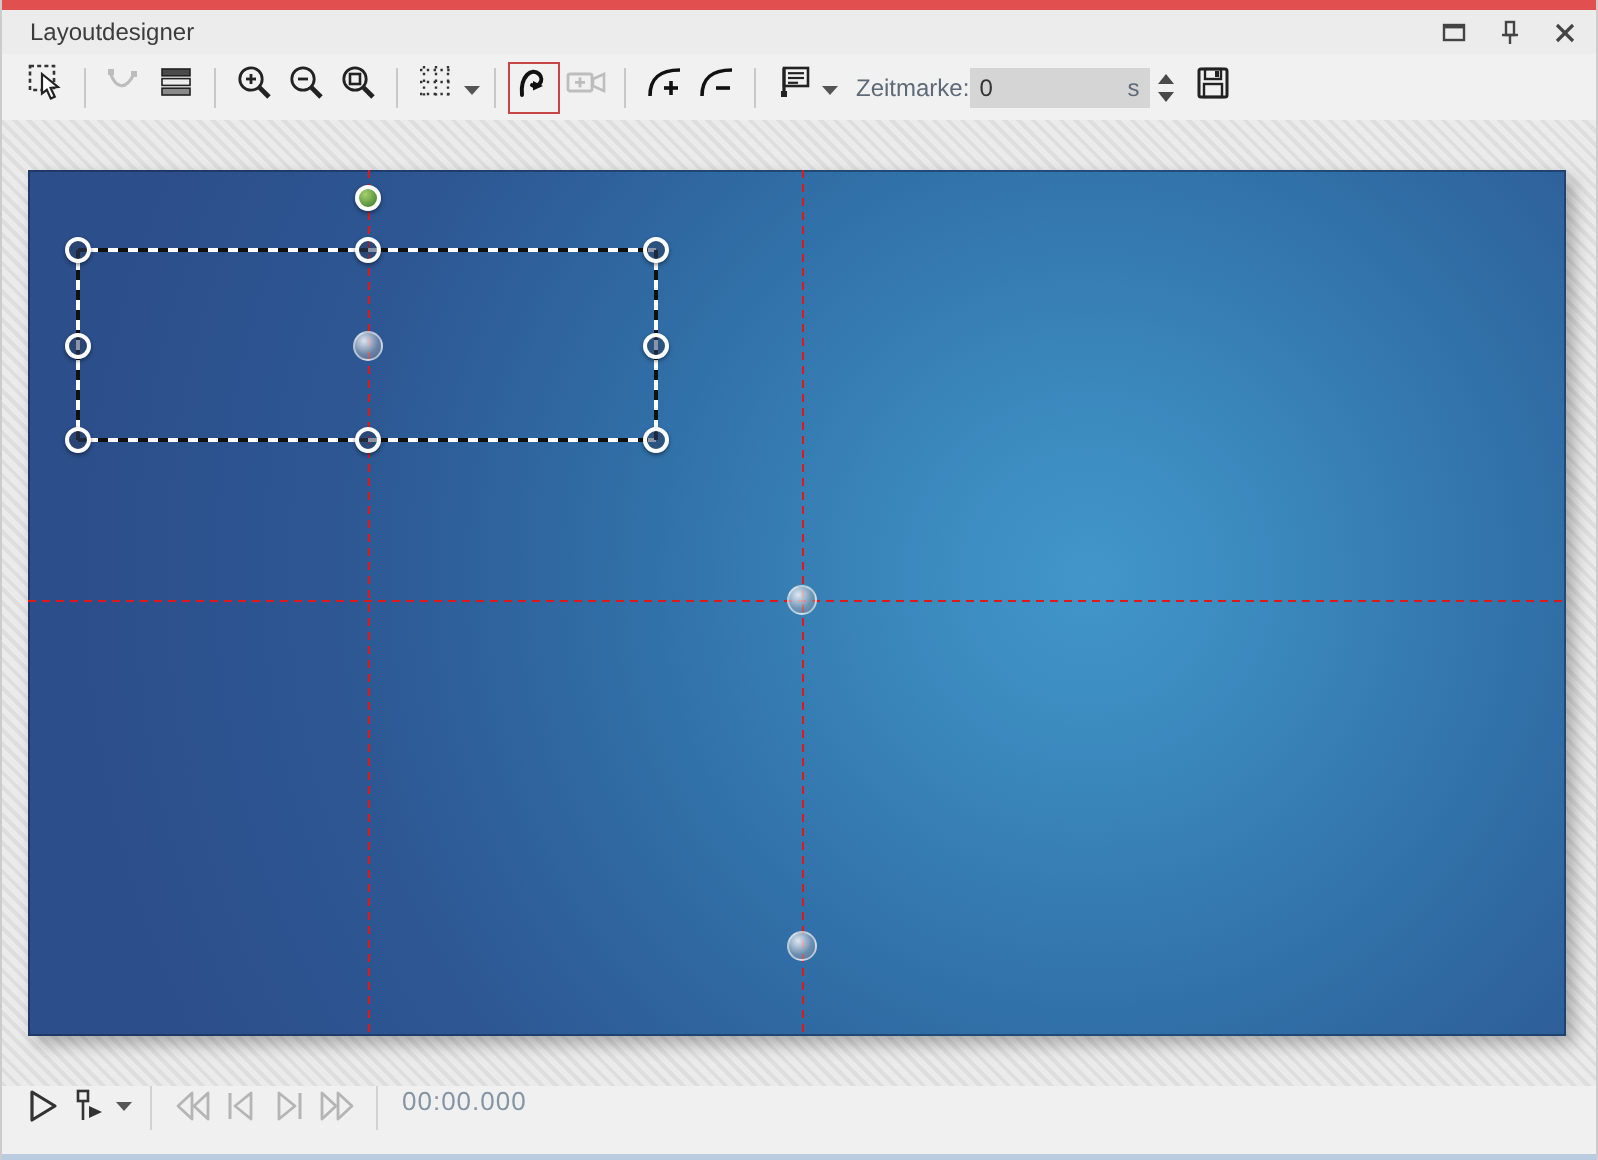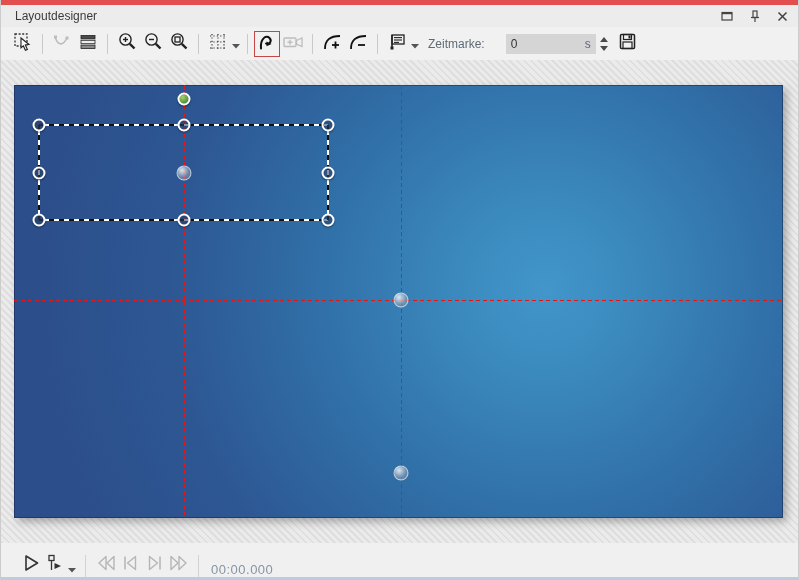--- a/index.html
+++ b/index.html
@@ -23,21 +23,21 @@
     height:33px; flex:none; background:#f1f1f1; display:flex; align-items:center;
     padding-left:9px;
   }
   .tbtn {
     width:26px; height:26px; display:flex; align-items:center; justify-content:center;
     border:1px solid transparent; flex:none;
   }
   .tbtn.active { border:1px solid #c84545; }
   .tsep { width:1px; height:20px; background:#c9c9c9; margin:0 6px; flex:none; }
   .caret { width:10px; display:flex; align-items:center; justify-content:center; flex:none; }
-  .zeit-label { font-size:12px; color:#5f6a78; margin:0 21px 0 8px; }
+  .zeit-label { font-size:12px; color:#5f6a78; margin:0 0 0 8px; }
   .zeit-field {
     width:90px; height:20px; background:#d5d5d5; display:flex; align-items:center;
     padding:0 5px;
   }
   .zeit-field input {
     flex:1; min-width:0; border:none; background:transparent; font-size:12px; color:#333;
     font-family:"Liberation Sans", sans-serif; outline:none;
   }
   .zeit-field .unit { font-size:12px; color:#5f6a78; }
   .spinner { display:flex; flex-direction:column; justify-content:center; gap:3px; margin:0 6px 0 4px; }
@@ -83,22 +83,22 @@
   }
   .handle.rotate { background:radial-gradient(circle at 35% 30%, #a8d06c, #4e8c39 75%); }
   .el-text {
     position:absolute; left:2px; top:4px; white-space:nowrap;
     font-size:35px; font-weight:bold; letter-spacing:-0.5px; color:#ffffff;
     text-shadow: 2px 2px 2px rgba(15,25,55,0.9), 1px 1px 0 rgba(15,25,55,0.7),
                  -1px 1px 1px rgba(15,25,55,0.45), 1px -1px 1px rgba(15,25,55,0.45);
   }
   
   .playbar {
-    height:34px; flex:none; background:#f0f0f0; display:flex; align-items:flex-end;
-    padding-left:18px;
+    height:34px; flex:none; background:#f0f0f0; display:flex; align-items:flex-start;
+    padding-left:8px;
   }
   .pbtn { width:24px; height:24px; display:flex; align-items:center; justify-content:center; flex:none; cursor:pointer; }
   .psep { width:1px; height:22px; background:#d2d2d2; margin:0 8px; flex:none; }
   .time { font-size:13px; color:#8595a5; margin-left:4px; letter-spacing:0.5px; }
   .bottom-edge { height:3px; flex:none; background:#b9cce0; }
 </style>
 </head>
 <body>
 
 <div class="window">

